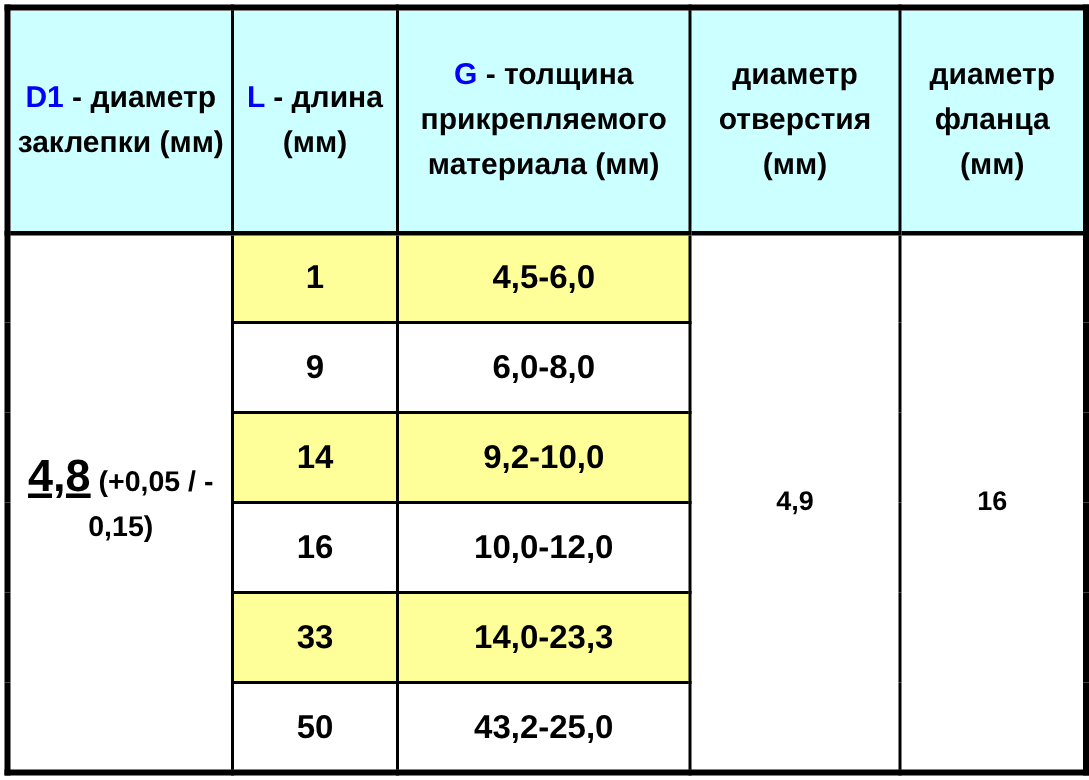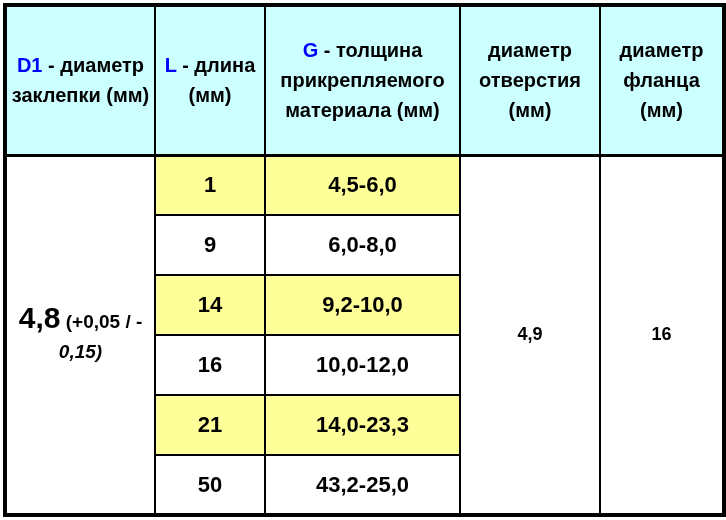--- a/index.html
+++ b/index.html
@@ -45,22 +45,23 @@
     background: var(--row_alt_bg, #FFFF99);
   }
   td.d1cell {
     background: var(--row_bg, #FFFFFF);
     font-size: 19px;
     line-height: 30px;
   }
   .d1-big {
     font-size: 30px;
     letter-spacing: 0px;
+    text-decoration: underline;
   }
-  .d1-line2 { display: block; font-style: italic; }
+  .d1-line2 { display: block; }
   td.holecell, td.flangecell {
     background: var(--row_bg, #FFFFFF);
     font-size: 18px;
   }
 </style>
 </head>
 <body>
 
 <table class="spec">
   <colgroup>
@@ -96,21 +97,21 @@
     </tr>
     <tr class="hl">
       <td class="lcell">14</td>
       <td class="gcell">9,2-10,0</td>
     </tr>
     <tr>
       <td class="lcell">16</td>
       <td class="gcell">10,0-12,0</td>
     </tr>
     <tr class="hl">
-      <td class="lcell">21</td>
+      <td class="lcell">33</td>
       <td class="gcell">14,0-23,3</td>
     </tr>
     <tr>
       <td class="lcell">50</td>
       <td class="gcell">43,2-25,0</td>
     </tr>
   </tbody>
 </table>
 
 </body></html>

